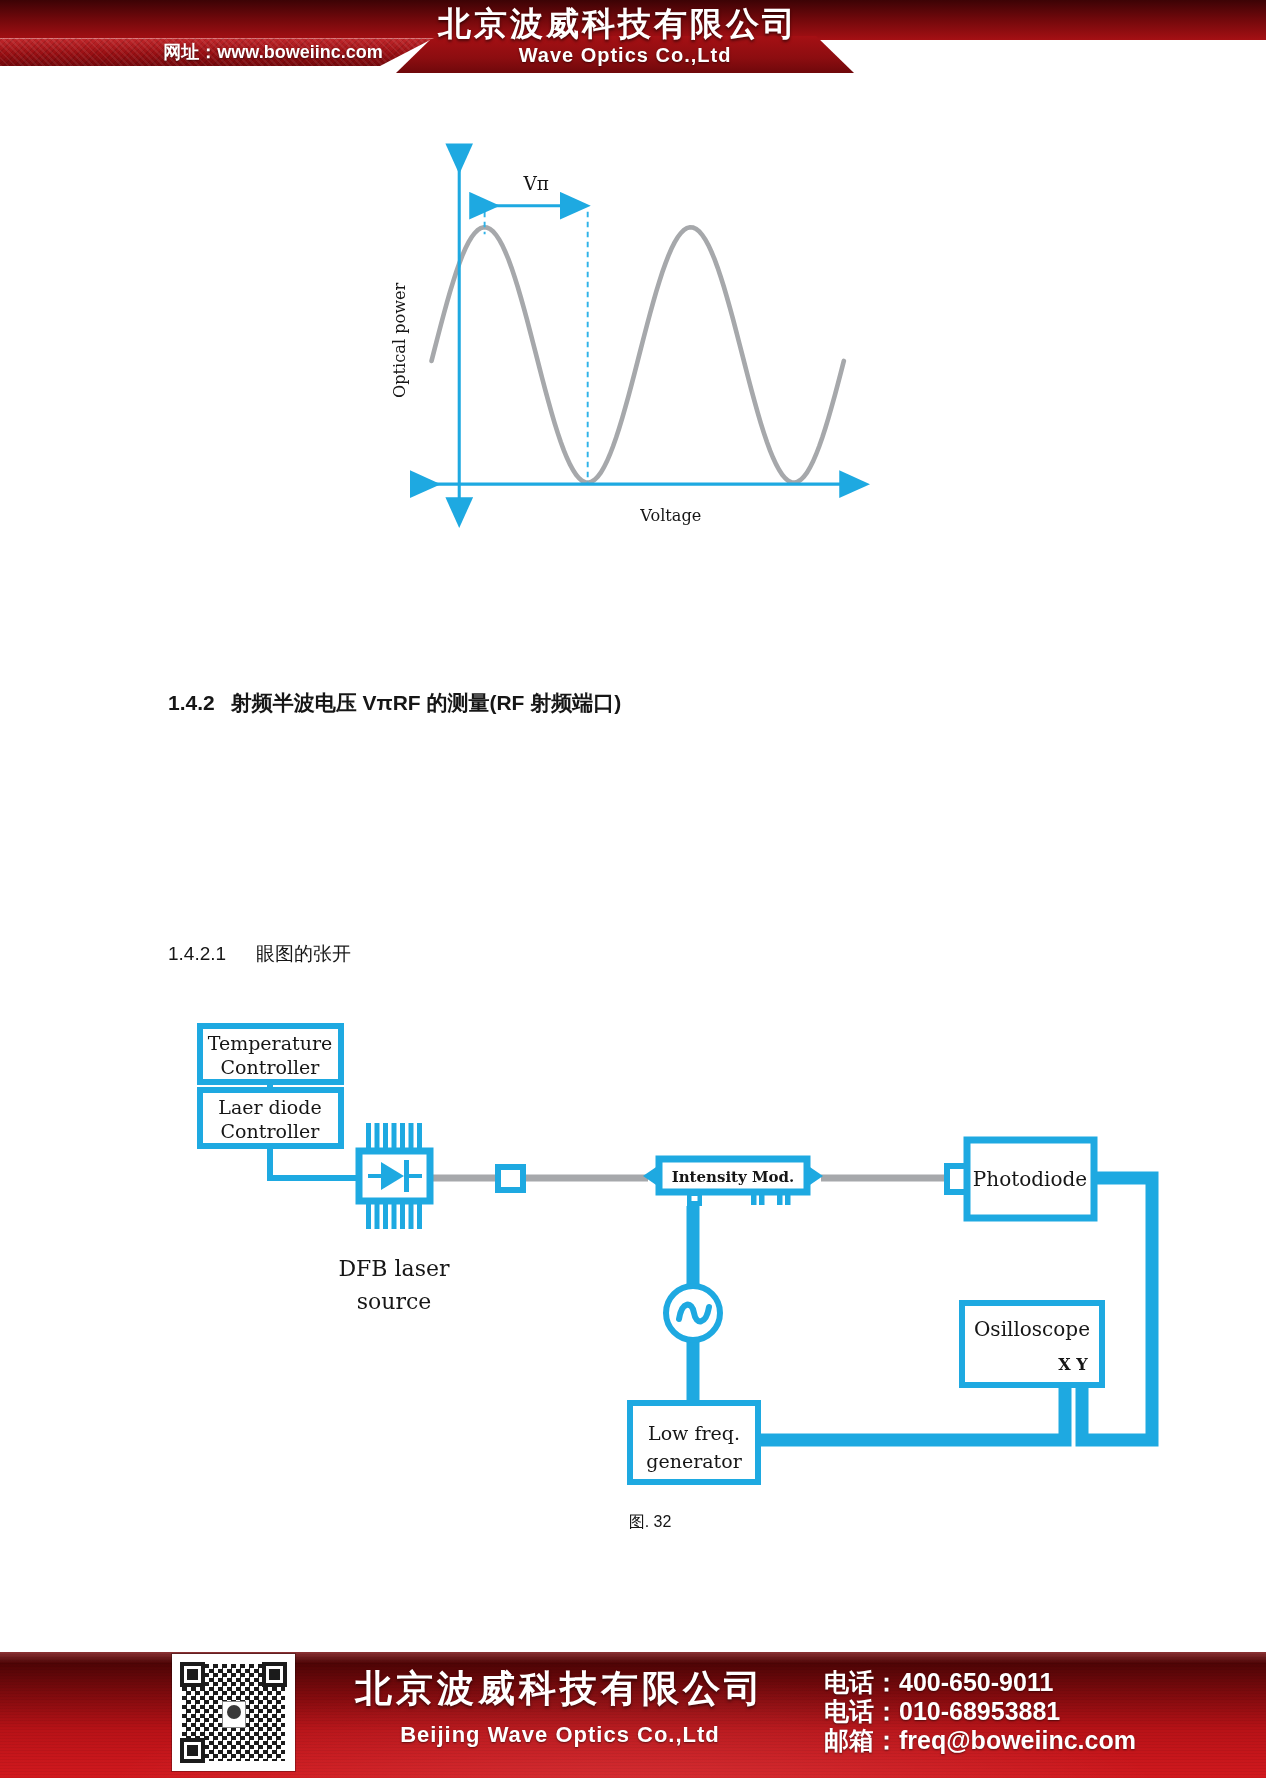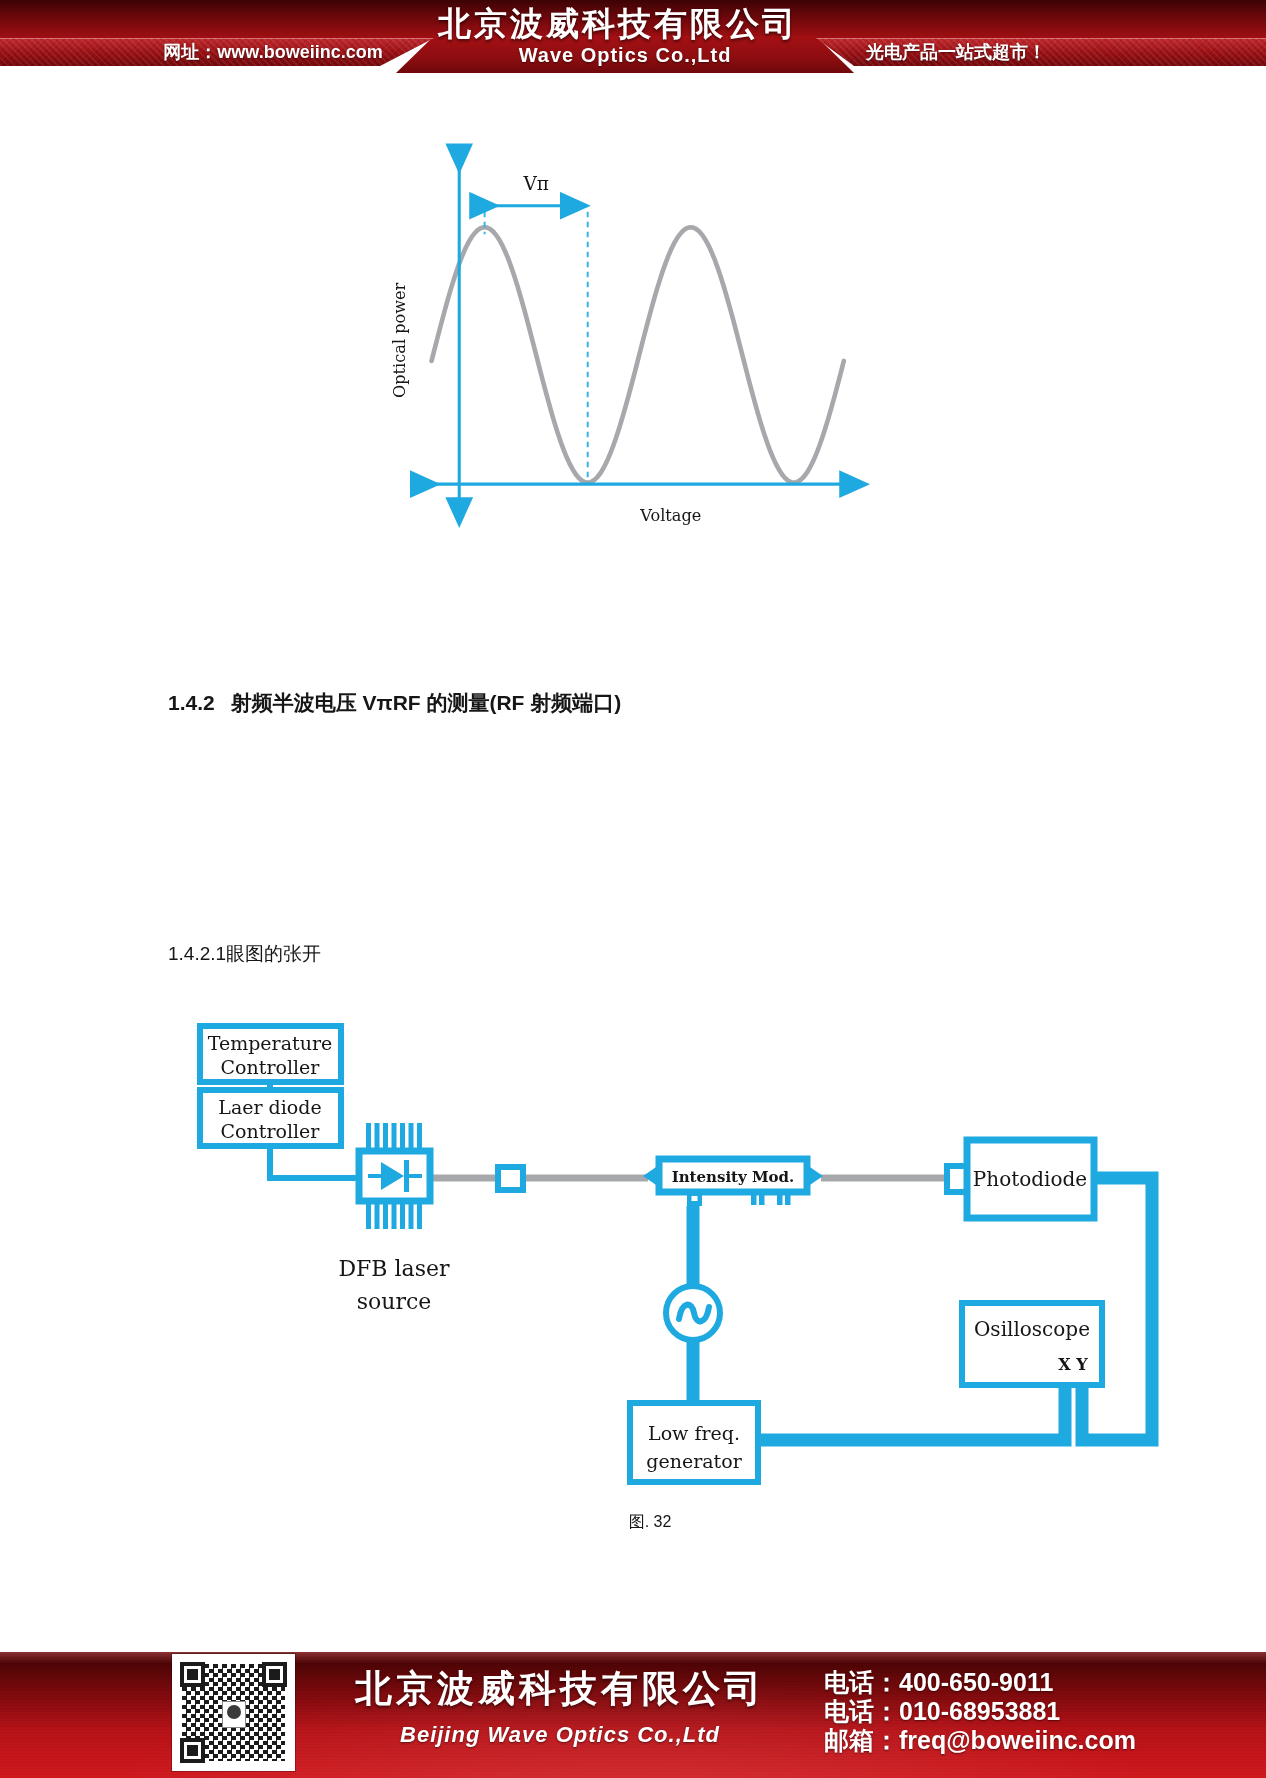--- a/index.html
+++ b/index.html
@@ -37,21 +37,21 @@
   .chart-svg{position:absolute;left:300px;top:148px;}
 
   
   .heading{position:absolute;left:168px;top:689px;font-size:21px;font-weight:bold;color:#161616;
     white-space:nowrap;}
   .heading .num{margin-right:16px;font-family:"Liberation Sans",sans-serif;}
   .para{position:absolute;left:190px;top:741px;width:908px;font-size:19px;color:#1a1a1a;}
   .para-line{height:49px;line-height:49px;text-align:justify;text-align-last:justify;overflow:hidden;}
   .para-line.last{text-align-last:left;}
   .subheading{position:absolute;left:168px;top:941px;font-size:19px;color:#161616;white-space:nowrap;}
-  .subheading .num{text-align:right;}
+  .subheading .num{margin-right:30px;text-align:right;}
 
   
   .diagram-svg{position:absolute;left:150px;top:1000px;}
 
   
   .footer{position:absolute;left:0;top:1652px;width:1266px;height:126px;color:#fff;
     background:linear-gradient(180deg,#8c3335 0%,#4e0405 9%,#7c0a0d 32%,#b81217 62%,#d2191e 100%);}
   .footer-texture{position:absolute;inset:0;
     background:radial-gradient(ellipse at 50% 120%,rgba(255,255,255,.10),rgba(0,0,0,0) 60%),
                repeating-linear-gradient(0deg,rgba(0,0,0,.05) 0 1px,rgba(0,0,0,0) 1px 3px);}
@@ -62,39 +62,35 @@
   .finder{position:absolute;width:25px;height:25px;border:4px solid #1b1b1b;background:#fff;box-sizing:border-box;}
   .finder::after{content:"";position:absolute;inset:3px;background:#1b1b1b;}
   .finder.tl{left:8px;top:8px;}  .finder.tr{right:8px;top:8px;}  .finder.bl{left:8px;bottom:8px;}
   .qr-logo{position:absolute;left:50px;top:47px;width:24px;height:27px;background:#fff;
     border:1px solid #888;box-sizing:border-box;}
   .qr-logo::after{content:"";position:absolute;left:4px;top:3px;width:14px;height:14px;
     border-radius:50%;background:#3a3a3a;}
   .footer-center{position:absolute;left:330px;top:12px;width:460px;text-align:center;}
   .footer-cn{font-size:37px;font-weight:bold;letter-spacing:4px;text-shadow:0 2px 3px rgba(0,0,0,.5);}
   .footer-en{font-size:22px;font-weight:bold;margin-top:8px;letter-spacing:1px;
-    text-shadow:0 1px 2px rgba(0,0,0,.5);font-style:italic;}
+    text-shadow:0 1px 2px rgba(0,0,0,.5);}
   .footer-contacts{position:absolute;left:824px;top:16px;font-size:25px;font-weight:bold;
     line-height:29px;text-shadow:0 1px 2px rgba(0,0,0,.5);}
 </style>
 </head>
 <body>
 
 <div class="page">
 
   <div class="header">
     <div class="header-top"></div>
     <div class="header-tab"></div>
     <div class="header-strip left">
       <div class="strip-texture"></div>
       <div class="strip-text">网址：www.boweiinc.com</div>
-    </div>
-    <div class="header-strip right">
-      <div class="strip-texture"></div>
-      <div class="strip-text">光电产品一站式超市！</div>
     </div>
     <div class="header-title">北京波威科技有限公司</div>
     <div class="header-sub">Wave Optics Co.,Ltd</div>
   </div>
 
   <svg class="chart-svg" width="660" height="500" viewBox="300 150 660 650" overflow="visible">
     <defs>
       <marker id="arrB" markerWidth="10" markerHeight="9" refX="7" refY="4.5" orient="auto">
         <polygon points="0,0 10,4.5 0,9" fill="#1EA9E1"></polygon>
       </marker>

